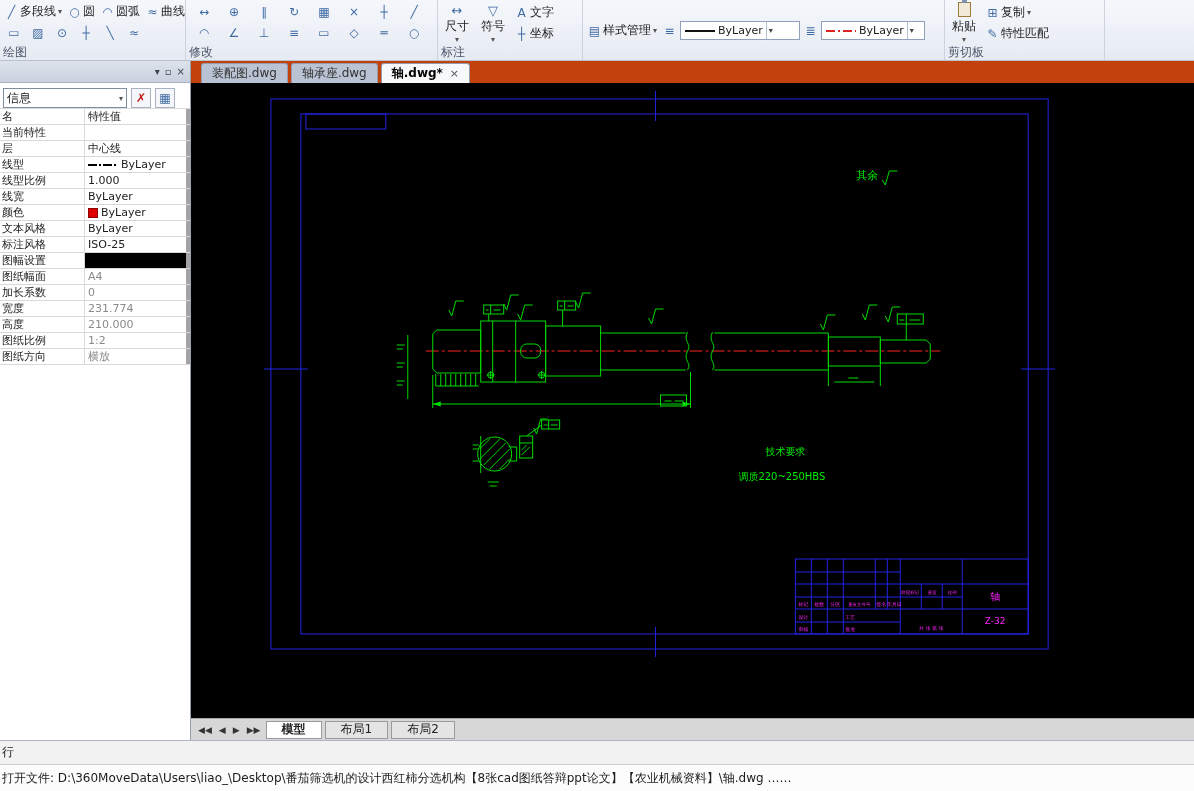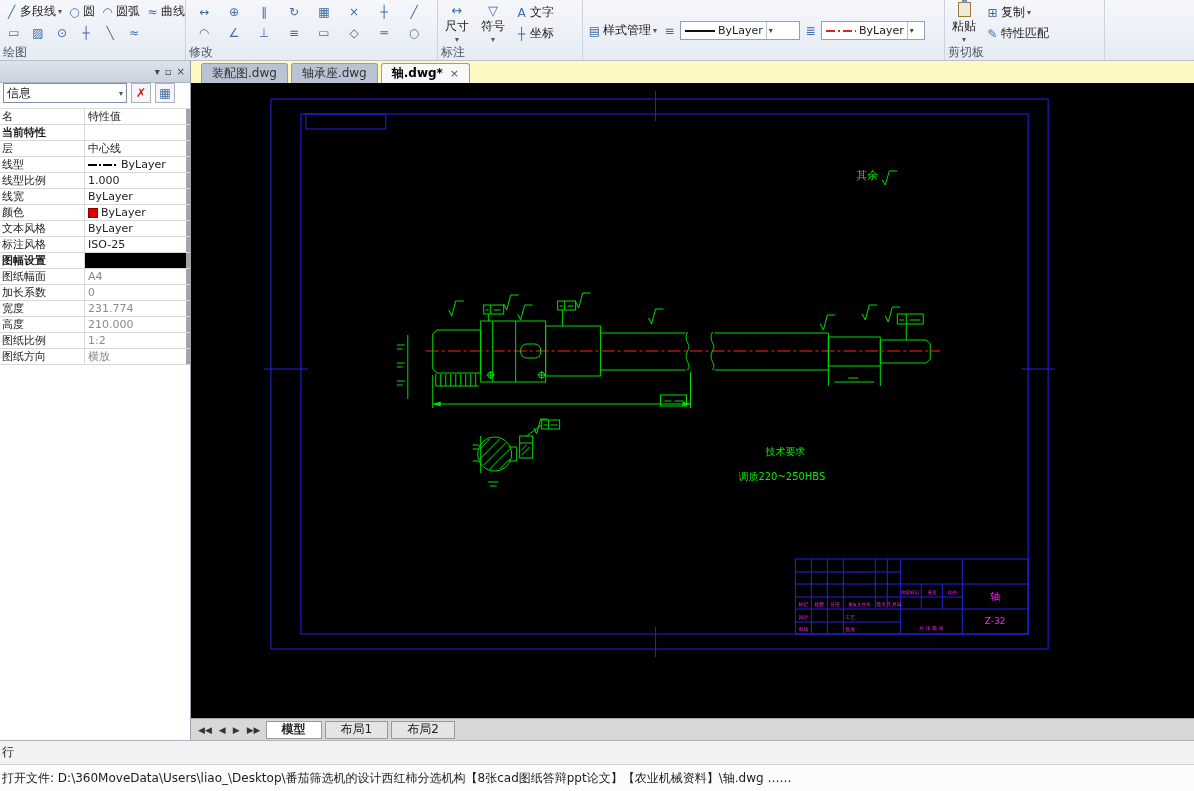--- a/index.html
+++ b/index.html
@@ -27,36 +27,36 @@
   .lt-solid{width:30px;height:2px;background:#111;flex:none}
   .lt-dashdot{width:30px;height:2px;flex:none;background:repeating-linear-gradient(90deg,#d22 0 9px,rgba(0,0,0,0) 9px 12px,#d22 12px 14px,rgba(0,0,0,0) 14px 17px)}
   .clipicon{width:13px;height:15px;border:1px solid #9a7b3a;background:#f2ead6;position:relative;margin-bottom:1px}
   .clipicon::before{content:"";position:absolute;top:-3px;left:3px;width:5px;height:3px;background:#7e93a8}
 
   
   .workspace{display:flex;height:679px}
   .palette{width:191px;border-right:1px solid #98a0ae;background:#fff;display:flex;flex-direction:column}
   .ptitle{height:22px;background:linear-gradient(#dde3ec,#c9d1de);display:flex;align-items:center;justify-content:flex-end;gap:5px;padding-right:5px;border-bottom:1px solid #aab2c0;color:#3c4452}
   .ptitle span{font-size:10px}
-  .ptool{height:26px;display:flex;align-items:flex-start;gap:4px;padding:0 3px;border-bottom:1px solid #dcdcdc;background:#fff}
+  .ptool{height:26px;display:flex;align-items:flex-end;gap:4px;padding:0 3px;border-bottom:1px solid #dcdcdc;background:#fff}
   .fcombo{display:flex;align-items:center;justify-content:space-between;border:1px solid #7f8da0;background:#fff;height:20px;padding:0 3px;width:124px}
   .tbtn{width:20px;height:20px;border:1px solid #a9b2c0;background:#f4f6f9;display:flex;align-items:center;justify-content:center}
   .redx{color:#c41818;font-weight:bold}
   .bluegrid{color:#3f6aa3}
   .prow{display:flex;height:16px;border-bottom:1px solid #d8d8d8;align-items:stretch;font-size:11px}
   .pl{width:85px;display:flex;align-items:center;padding-left:2px;border-right:1px solid #d8d8d8;overflow:hidden;white-space:nowrap}
   .pv{flex:1;display:flex;align-items:center;gap:3px;padding-left:3px;overflow:hidden;white-space:nowrap;border-right:4px solid #a3a3a3}
-  .b{font-weight:bold}
+  .b{font-weight:normal}
   .muted{color:#8a8a8a}
   .dark{background:#000}
   .swatch{width:10px;height:10px;background:#dd0000;border:1px solid #8c0000;flex:none}
   .ltmini{width:30px;height:2px;flex:none;background:repeating-linear-gradient(90deg,#000 0 9px,rgba(0,0,0,0) 9px 11px,#000 11px 13px,rgba(0,0,0,0) 13px 15px)}
   .pfill{flex:1;background:#fff}
 
-  .rightcol{flex:1;display:flex;flex-direction:column;min-width:0;background:#fef9c3}
+  .rightcol{flex:1;display:flex;flex-direction:column;min-width:0;background:#c2410c}
   .doctabs{height:22px;display:flex;align-items:flex-end;padding-left:10px;gap:3px}
   .dtab{height:20px;display:flex;align-items:center;gap:7px;padding:0 10px;background:#b9c3d3;border:1px solid #939db0;border-bottom:none;border-radius:3px 3px 0 0;color:#333;font-size:12px}
   .dtab.active{background:#f7f8fa;font-weight:bold;color:#000}
   .dtab .x{color:#555;font-size:11px;font-weight:normal}
   .canvas{flex:1;background:#000;position:relative;overflow:hidden}
   .canvas svg{position:absolute;left:0;top:0;width:100%;height:100%}
   .layoutbar{height:22px;display:flex;align-items:center;gap:3px;background:#d7d7d7;border-top:1px solid #a8a8a8;padding-left:5px;font-size:12px}
   .nav{color:#333;font-size:9px;padding:0 2px}
   .ltab{height:18px;display:flex;align-items:center;padding:0 15px;border:1px solid #9a9a9a;background:#e4e4e4;color:#222}
   .ltab.active{background:#fff;font-weight:bold}

